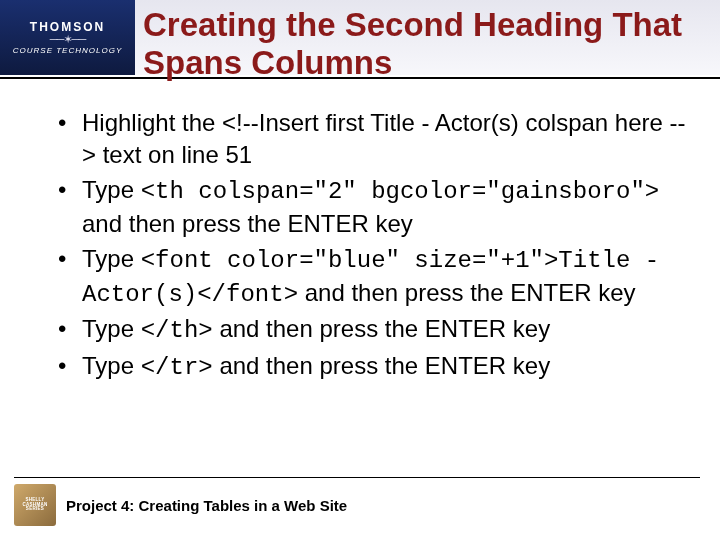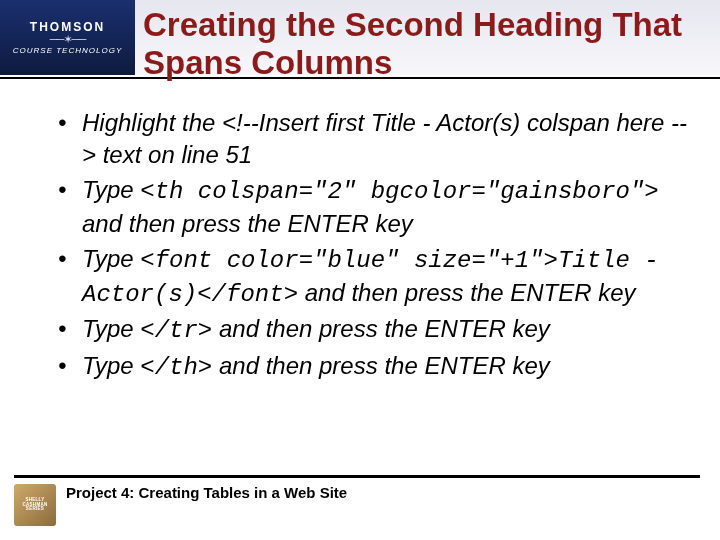--- a/index.html
+++ b/index.html
@@ -5,25 +5,25 @@
   * { margin: 0; padding: 0; box-sizing: border-box; }
   body { width: 720px; height: 540px; background: #fff; font-family: Arial, Helvetica, sans-serif; position: relative; overflow: hidden; }
   .header { display: flex; align-items: flex-start; border-bottom: 2px solid #000; padding-bottom: 2px; }
   .logo-box { width: 135px; height: 75px; background: linear-gradient(to bottom, #1a2f6f 0%, #0e1a3f 100%); display: flex; flex-direction: column; align-items: center; justify-content: center; color: #fff; }
   .logo-top { font-size: 12px; letter-spacing: 2px; font-weight: 600; }
   .logo-star { font-size: 11px; line-height: 10px; letter-spacing: -1px; color: #dcdcec; }
   .logo-bottom { font-size: 8px; letter-spacing: 1px; font-weight: 500; margin-top: 2px; font-style: italic; }
   .title-box { flex: 1; padding: 6px 0 0 8px; background: linear-gradient(to bottom, #e6e6ef 0%, #f7f7fb 100%); height: 75px; }
   .title-text { color: #8b1a1a; font-size: 33px; font-weight: 700; line-height: 1.15; }
   .content { padding: 28px 26px 0 54px; }
-  ul.bullets { list-style: none; font-style: italic; }
+  ul.bullets { list-style: none; }
   ul.bullets > li { position: relative; padding-left: 28px; font-size: 24px; line-height: 1.35; color: #000; margin-bottom: 2px; }
   ul.bullets > li::before { content: "•"; position: absolute; left: 4px; top: 0; font-size: 24px; }
   .code { font-family: "Courier New", Courier, monospace; }
-  .footer { position: absolute; bottom: 14px; left: 14px; right: 20px; display: flex; align-items: flex-start; border-top: 3px solid #000000; padding-top: 6px; }
+  .footer { position: absolute; bottom: 14px; left: 14px; right: 20px; display: flex; align-items: center; border-top: 1px solid #000000; padding-top: 6px; }
   .footer-logo { width: 42px; height: 42px; background: linear-gradient(135deg, #cfa96b, #8b6b3d); border-radius: 3px; display: flex; flex-direction: column; align-items: center; justify-content: center; color: #fff; font-size: 4.5px; line-height: 1.05; font-weight: 700; text-align: center; letter-spacing: 0.3px; }
   .footer-text { margin-left: 10px; font-size: 15px; font-weight: 700; }
 </style>
 </head>
 <body>
 
 <div class="header">
   <div class="logo-box">
     <div class="logo-top">THOMSON</div>
     <div class="logo-star">──✶──</div>
@@ -39,24 +39,24 @@
     <li>
       <span>Highlight the &lt;!--Insert first Title - Actor(s) colspan here --&gt; text on line 51</span>
     </li>
     <li>
       <span>Type </span><span class="code">&lt;th colspan="2" bgcolor="gainsboro"&gt;</span><span> and then press the ENTER key</span>
     </li>
     <li>
       <span>Type </span><span class="code">&lt;font color="blue" size="+1"&gt;Title - Actor(s)&lt;/font&gt;</span><span> and then press the ENTER key</span>
     </li>
     <li>
-      <span>Type </span><span class="code">&lt;/tr&gt;</span><span> and then press the ENTER key</span>
+      <span>Type </span><span class="code">&lt;/th&gt;</span><span> and then press the ENTER key</span>
     </li>
     <li>
-      <span>Type </span><span class="code">&lt;/th&gt;</span><span> and then press the ENTER key</span>
+      <span>Type </span><span class="code">&lt;/tr&gt;</span><span> and then press the ENTER key</span>
     </li>
   </ul>
 </div>
 
 <div class="footer">
   <div class="footer-logo">
     <span>SHELLY</span>
     <span>CASHMAN</span>
     <span>SERIES</span>
   </div>

